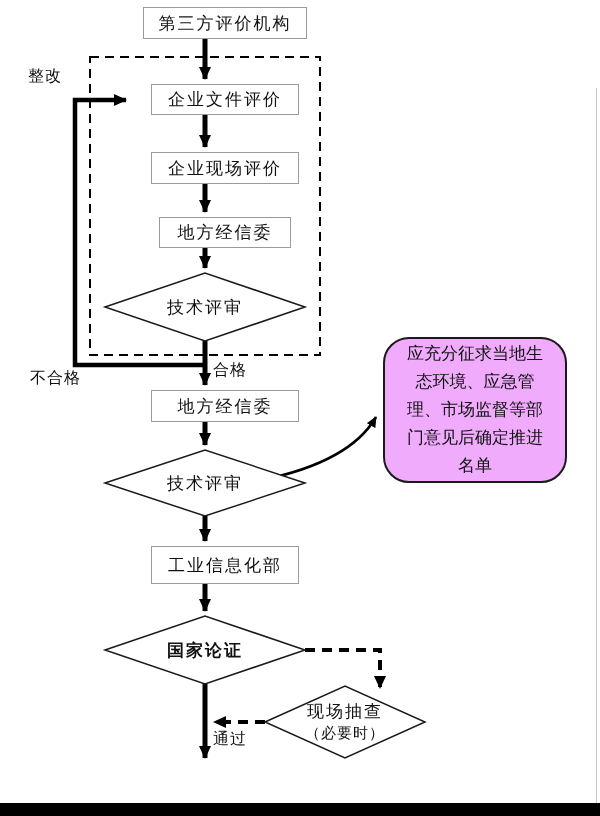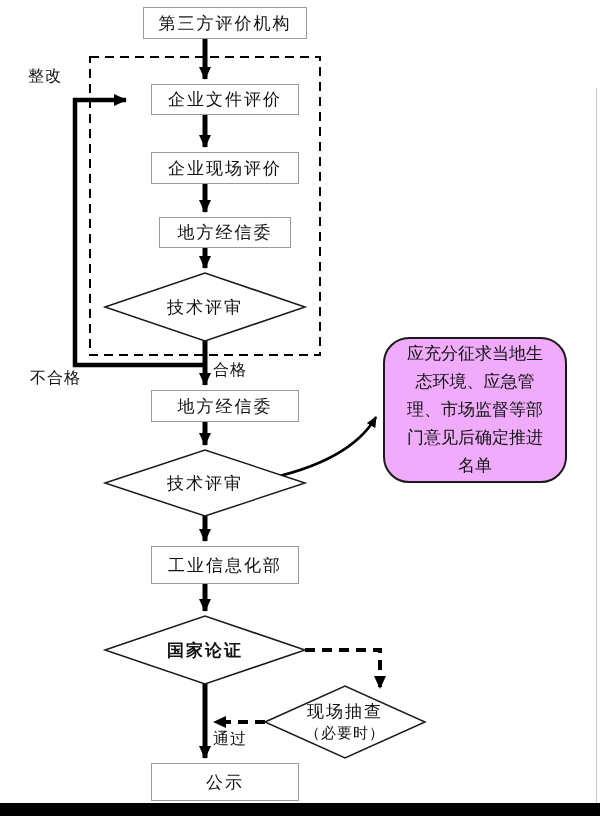--- a/index.html
+++ b/index.html
@@ -76,21 +76,20 @@
       <polygon points="265,722 345,686 425,722 345,758"></polygon>
     </g>
   </svg>
 
   <div class="node" style="left:123px; top:7px;  width:164px; height:32px;">第三方评价机构</div>
   <div class="node" style="left:131px; top:84px; width:148px; height:31px;">企业文件评价</div>
   <div class="node" style="left:131px; top:152px;width:148px; height:32px;text-align:center;">企业现场评价</div>
   <div class="node" style="left:139px; top:217px;width:132px; height:31px;">地方经信委</div>
   <div class="node" style="left:131px; top:390px;width:148px; height:32px;">地方经信委</div>
   <div class="node" style="left:131px; top:546px;width:148px; height:38px;">工业信息化部</div>
-  <div class="node" style="left:131px; top:763px;width:148px; height:38px;">公示</div>
 
   <div class="dlabel" style="left:205px; top:307px;">技术评审</div>
   <div class="dlabel" style="left:205px; top:483px;">技术评审</div>
   <div class="dlabel" style="left:205px; top:650px;font-weight:bold;">国家论证</div>
   <div class="dlabel" style="left:345px; top:721px;">
     <span>现场抽查</span>
     <span class="sub">（必要时）</span>
   </div>
 
   <div class="elabel" style="left:28px;  top:66px;">整改</div>

